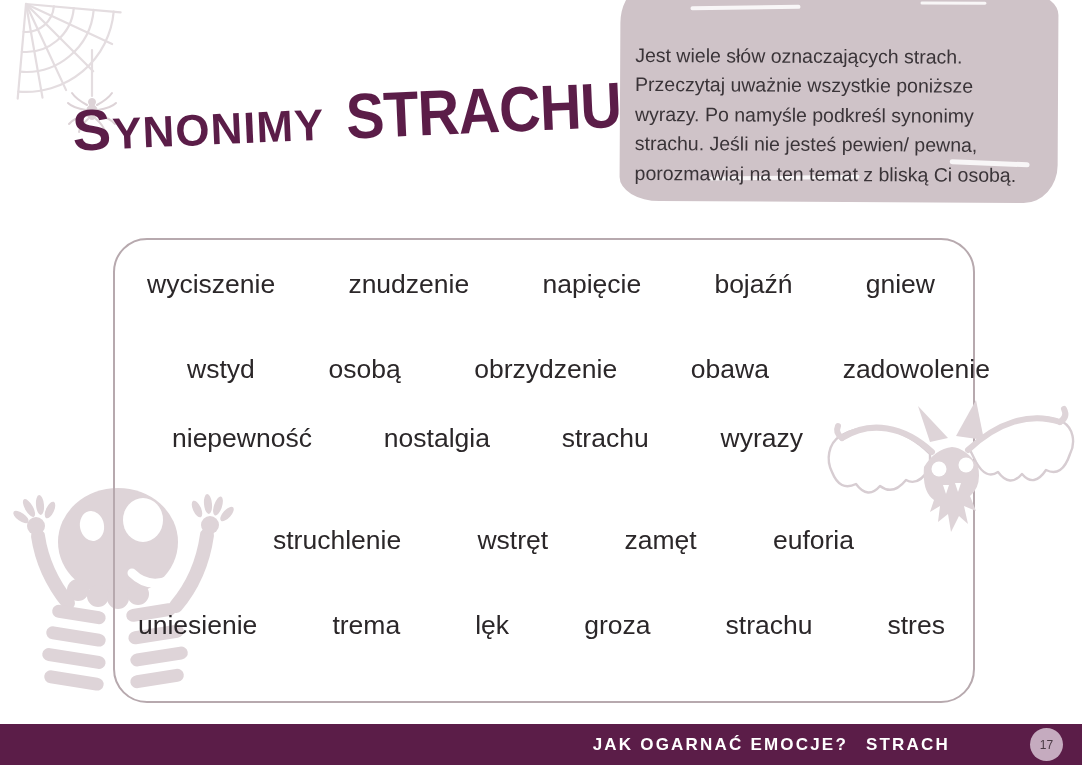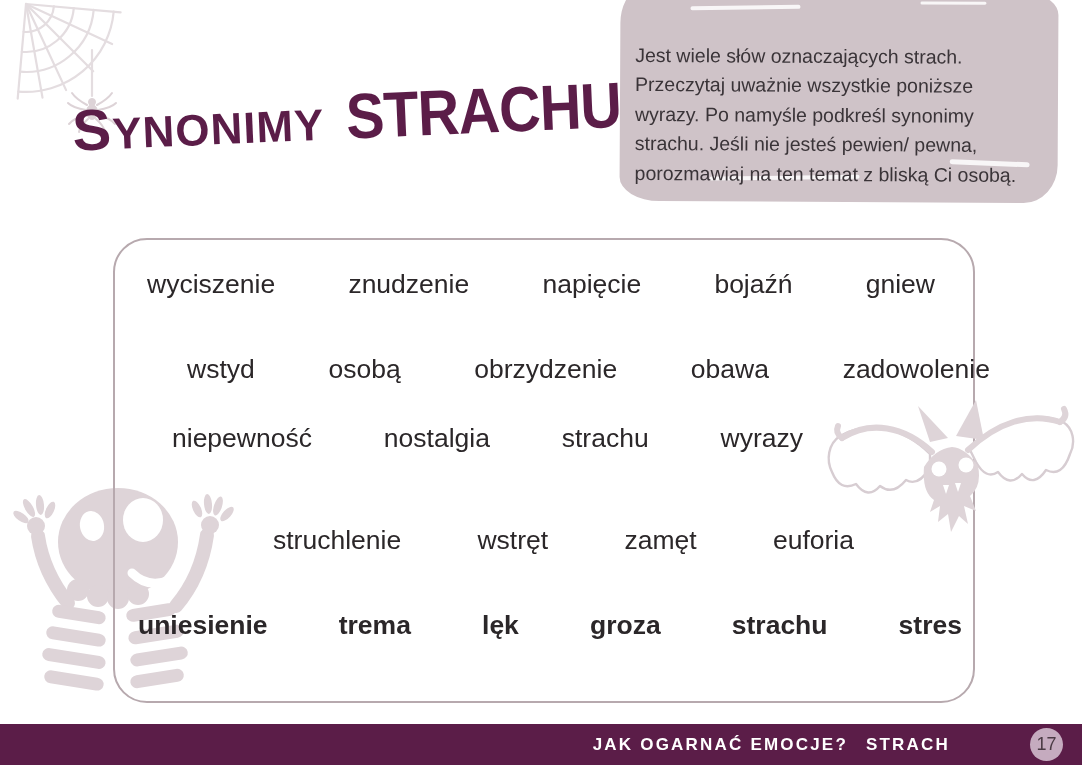--- a/index.html
+++ b/index.html
@@ -36,30 +36,30 @@
   .wordbox{position:absolute;left:113px;top:238px;width:862px;height:465px;z-index:1;
            border:2.5px solid #b7a9ae;border-radius:34px;box-sizing:border-box;
            background:transparent;}
   .wrow{position:absolute;left:0;width:100%;box-sizing:border-box;display:flex;
         justify-content:space-between;align-items:baseline;
         font-size:26.5px;color:#2b2729;line-height:36px;}
   .r0{top:26px;padding:0 38px 0 32px;}
   .r1{top:111px;padding:0 30px 0 25px;margin-left:47px;}
   .r2{top:180px;padding:0 170px 0 57px;}
   .r3{top:282px;padding:0 119px 0 158px;}
-  .r4{top:367px;padding:0 11px 0 23px;font-weight:bold;}
+  .r4{top:367px;padding:0 28px 0 23px;}
   .word{white-space:nowrap;}
 
   
   .footer{position:absolute;left:0;top:724px;width:100%;height:41px;background:#5b1d48;z-index:5;}
   .footer-text{position:absolute;right:132px;top:0;height:57px;line-height:41px;
                color:#fff;font-weight:700;font-size:17px;letter-spacing:2.2px;white-space:nowrap;}
   .footer-text .chap{margin-left:18px;}
   .page-circle{position:absolute;right:19px;top:4px;width:33px;height:33px;border-radius:50%;
-               background:#c5abbf;color:#4a3a44;font-size:18px;font-weight:400;
+               background:#c5abbf;color:#4a3a44;font-size:12px;font-weight:400;
                display:flex;align-items:center;justify-content:center;}
 </style>
 </head>
 <body>
 
 <div class="page">
 
   <svg class="deco web" width="160" height="180" viewBox="0 0 160 180">
     <g stroke="#e4dde0" stroke-width="2.2" fill="none" stroke-linecap="round">
       <line x1="32" y1="12" x2="126.6" y2="20.3"></line>

